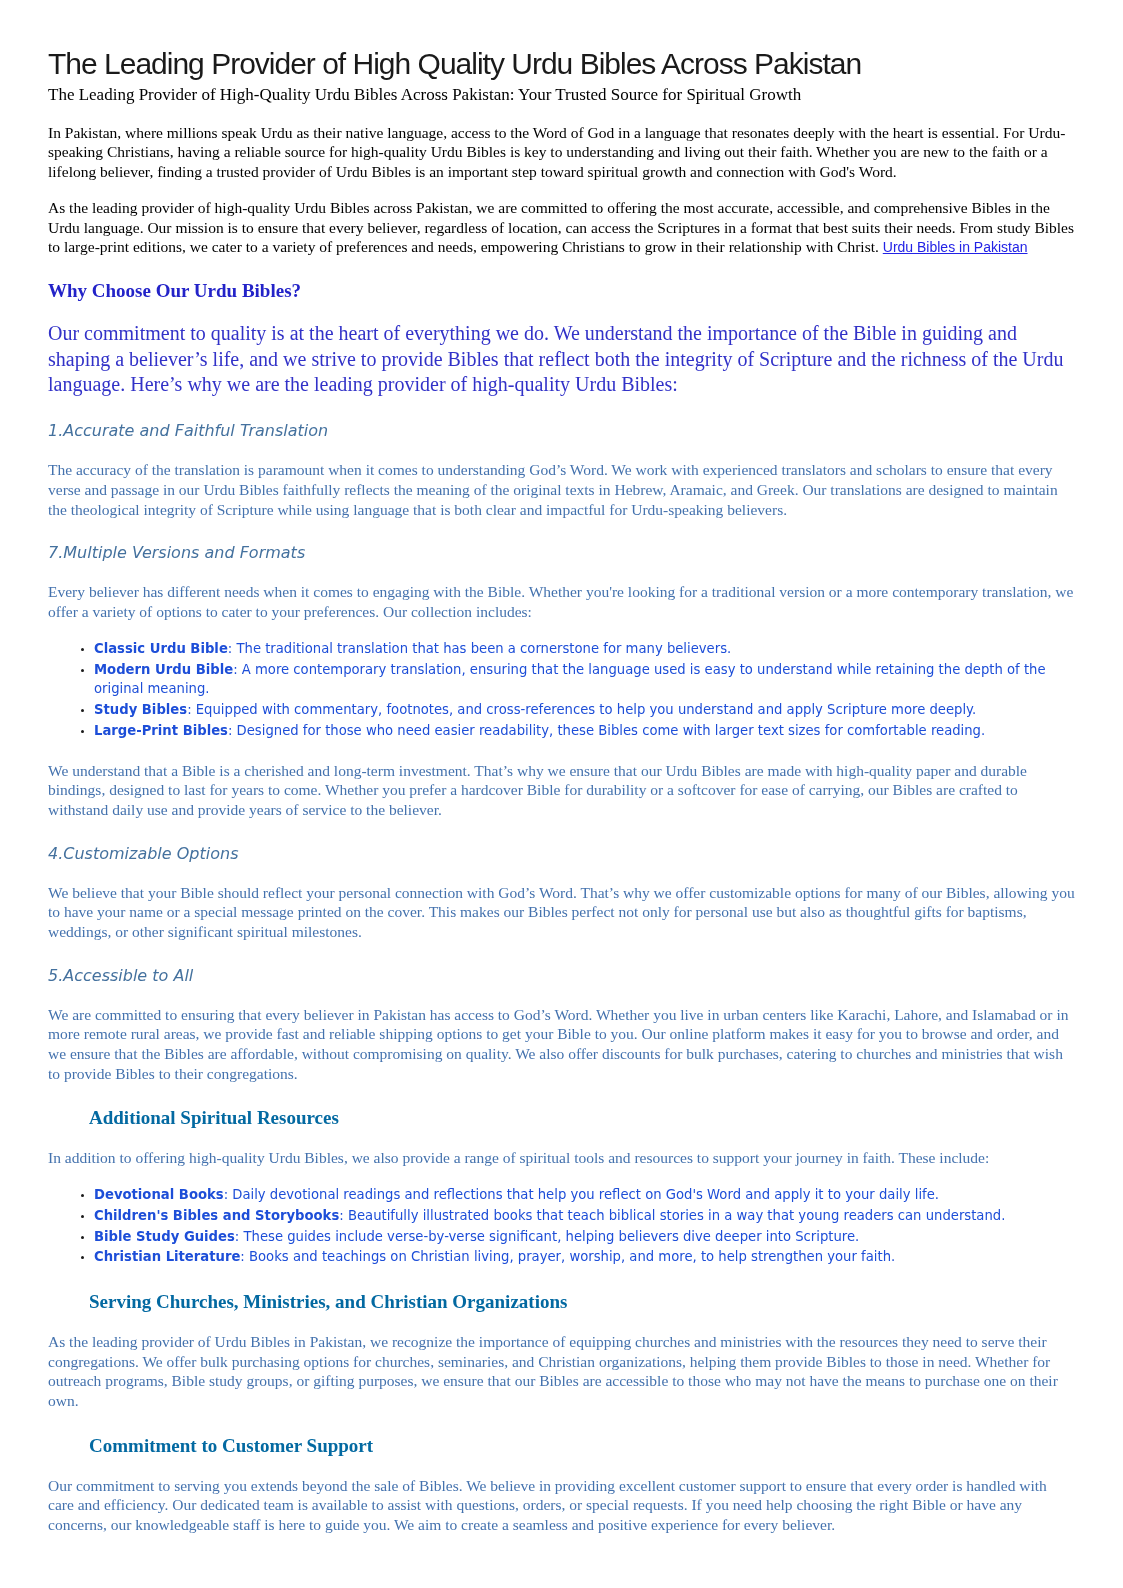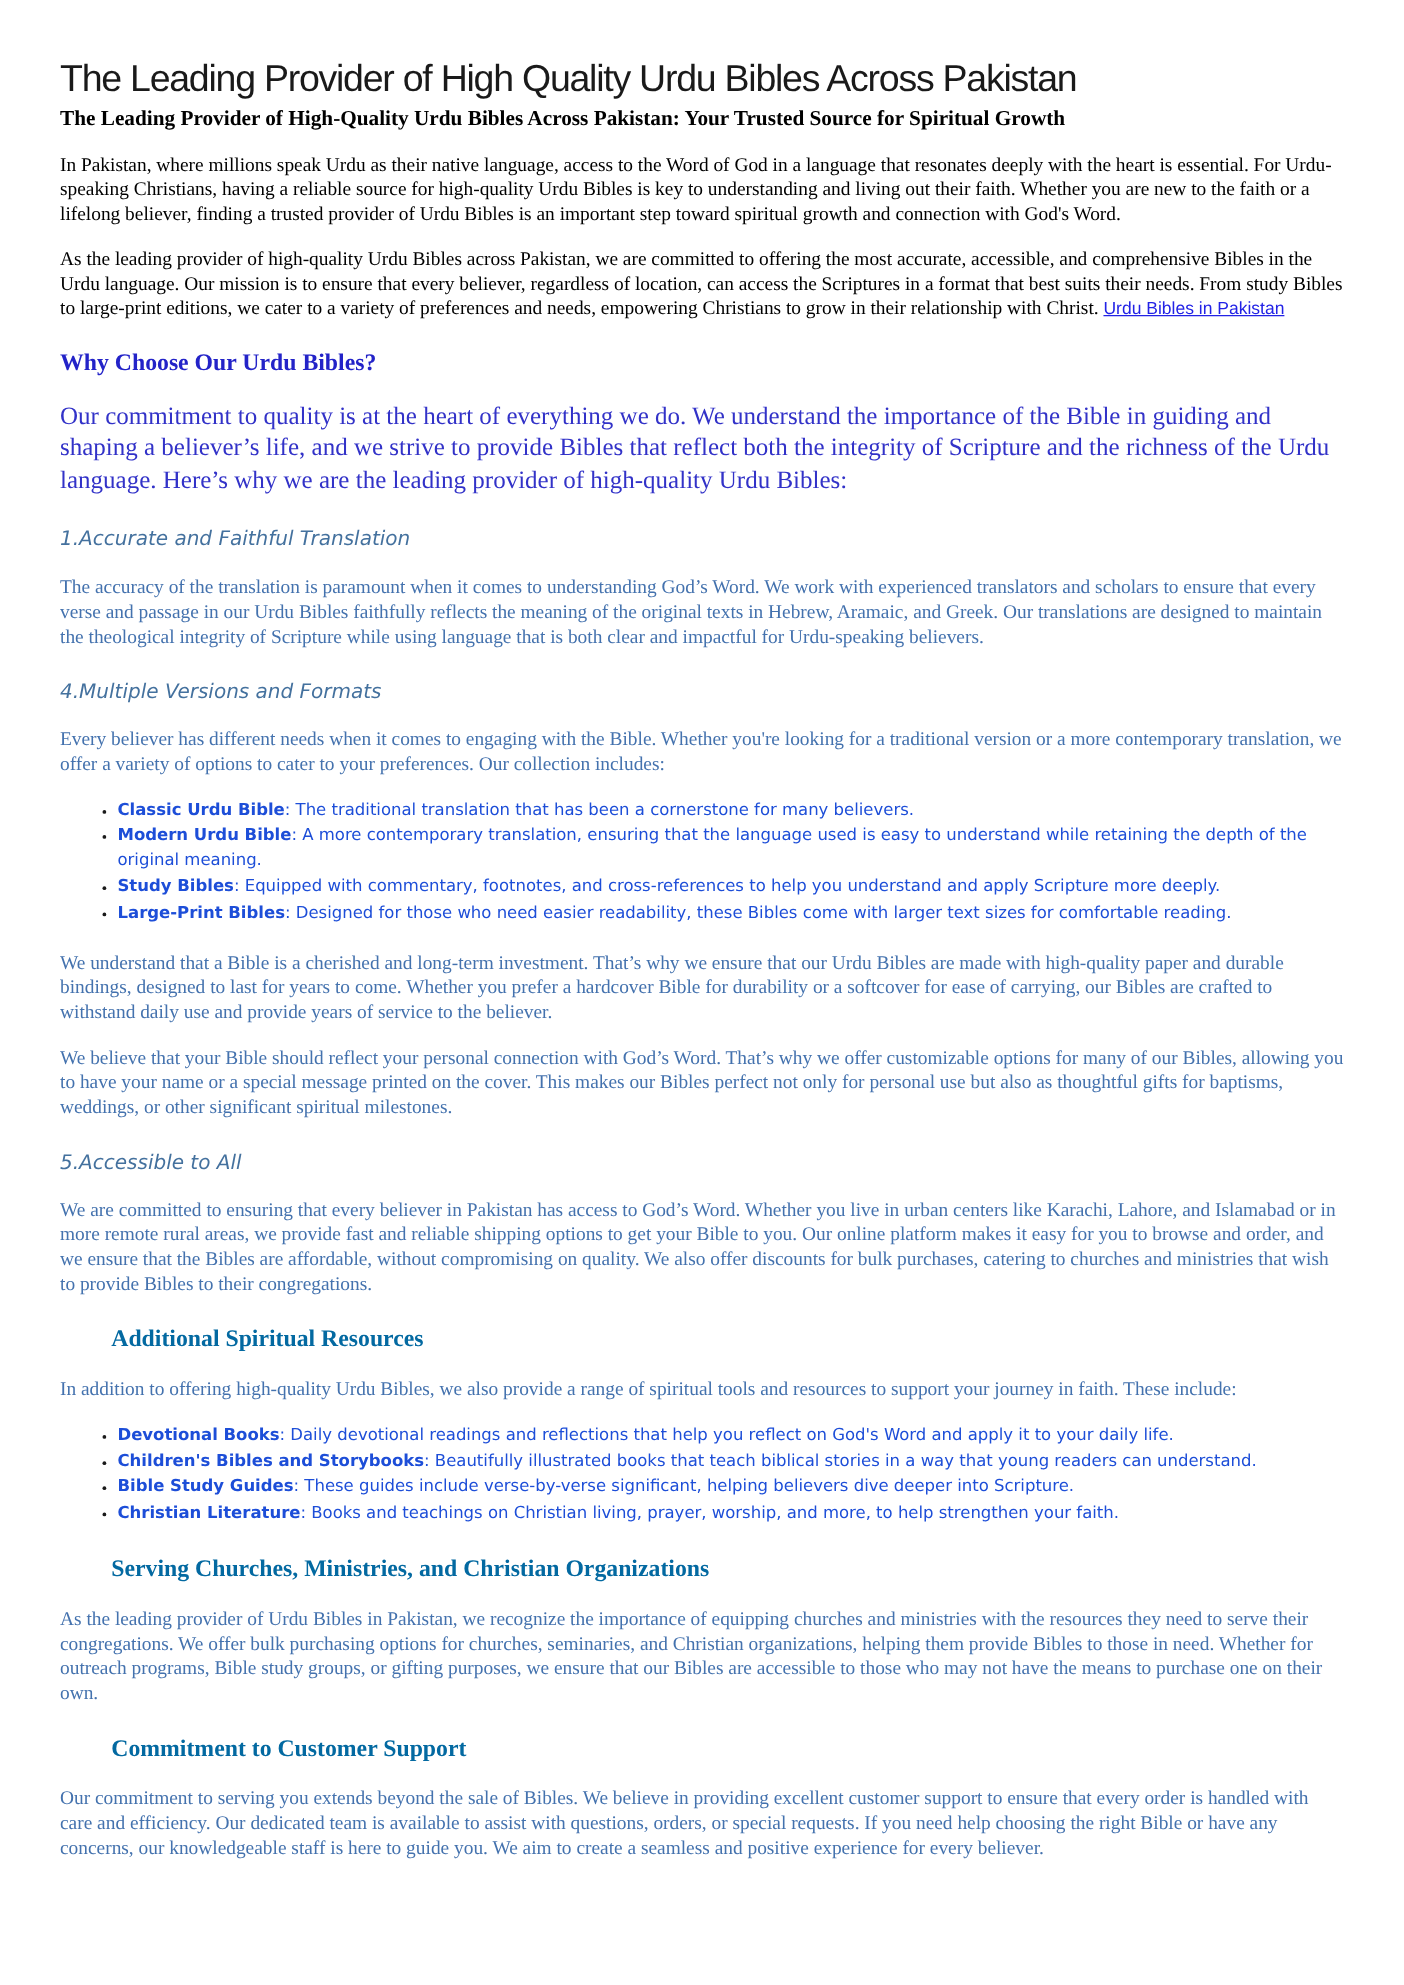--- a/index.html
+++ b/index.html
@@ -21,21 +21,21 @@
     margin: 0;
     font-family: "Liberation Sans", sans-serif;
     font-weight: 400;
     font-size: 30px;
     line-height: 1.2;
     letter-spacing: -1px;
     color: #1a1a1a;
   }
   p.doc-subtitle {
     margin: 3px 0 18px 0;
-    font-weight: bold;
+    font-weight: normal;
     font-size: 17px;
     color: #000000;
   }
   p.body-black {
     margin: 0 0 17px 0;
     font-size: 15.5px;
     line-height: 1.25;
     color: #000000;
   }
   a.inline-link {
@@ -99,32 +99,33 @@
   <p class="body-black">In Pakistan, where millions speak Urdu as their native language, access to the Word of God in a language that resonates deeply with the heart is essential. For Urdu-speaking Christians, having a reliable source for high-quality Urdu Bibles is key to understanding and living out their faith. Whether you are new to the faith or a lifelong believer, finding a trusted provider of Urdu Bibles is an important step toward spiritual growth and connection with God's Word.</p>
 
   <p class="body-black"><span>As the leading provider of high-quality Urdu Bibles across Pakistan, we are committed to offering the most accurate, accessible, and comprehensive Bibles in the Urdu language. Our mission is to ensure that every believer, regardless of location, can access the Scriptures in a format that best suits their needs. From study Bibles to large-print editions, we cater to a variety of preferences and needs, empowering Christians to grow in their relationship with Christ.</span> <a href="#" class="inline-link">Urdu Bibles in Pakistan</a></p>
 
   <h2 class="sect indigo">Why Choose Our Urdu Bibles?</h2>
   <p class="body-indigo">Our commitment to quality is at the heart of everything we do. We understand the importance of the Bible in guiding and shaping a believer’s life, and we strive to provide Bibles that reflect both the integrity of Scripture and the richness of the Urdu language. Here’s why we are the leading provider of high-quality Urdu Bibles:</p>
 
   <h3 class="numbered">1.Accurate and Faithful Translation</h3>
   <p class="body-steel">The accuracy of the translation is paramount when it comes to understanding God’s Word. We work with experienced translators and scholars to ensure that every verse and passage in our Urdu Bibles faithfully reflects the meaning of the original texts in Hebrew, Aramaic, and Greek. Our translations are designed to maintain the theological integrity of Scripture while using language that is both clear and impactful for Urdu-speaking believers.</p>
 
-  <h3 class="numbered">4.Multiple Versions and Formats</h3>
+  <h3 class="numbered">7.Multiple Versions and Formats</h3>
   <p class="body-steel">Every believer has different needs when it comes to engaging with the Bible. Whether you're looking for a traditional version or a more contemporary translation, we offer a variety of options to cater to your preferences. Our collection includes:</p>
 
   <ul class="blue-list">
     <li><span class="b">Classic Urdu Bible</span><span>: The traditional translation that has been a cornerstone for many believers.</span></li>
     <li><span class="b">Modern Urdu Bible</span><span>: A more contemporary translation, ensuring that the language used is easy to understand while retaining the depth of the original meaning.</span></li>
     <li><span class="b">Study Bibles</span><span>: Equipped with commentary, footnotes, and cross-references to help you understand and apply Scripture more deeply.</span></li>
     <li><span class="b">Large-Print Bibles</span><span>: Designed for those who need easier readability, these Bibles come with larger text sizes for comfortable reading.</span></li>
   </ul>
 
   <p class="body-steel">We understand that a Bible is a cherished and long-term investment. That’s why we ensure that our Urdu Bibles are made with high-quality paper and durable bindings, designed to last for years to come. Whether you prefer a hardcover Bible for durability or a softcover for ease of carrying, our Bibles are crafted to withstand daily use and provide years of service to the believer.</p>
 
+  <h3 class="numbered">4.Customizable Options</h3>
   <p class="body-steel">We believe that your Bible should reflect your personal connection with God’s Word. That’s why we offer customizable options for many of our Bibles, allowing you to have your name or a special message printed on the cover. This makes our Bibles perfect not only for personal use but also as thoughtful gifts for baptisms, weddings, or other significant spiritual milestones.</p>
 
   <h3 class="numbered">5.Accessible to All</h3>
   <p class="body-steel">We are committed to ensuring that every believer in Pakistan has access to God’s Word. Whether you live in urban centers like Karachi, Lahore, and Islamabad or in more remote rural areas, we provide fast and reliable shipping options to get your Bible to you. Our online platform makes it easy for you to browse and order, and we ensure that the Bibles are affordable, without compromising on quality. We also offer discounts for bulk purchases, catering to churches and ministries that wish to provide Bibles to their congregations.</p>
 
   <h2 class="sect steel">Additional Spiritual Resources</h2>
   <p class="body-steel">In addition to offering high-quality Urdu Bibles, we also provide a range of spiritual tools and resources to support your journey in faith. These include:</p>
 
   <ul class="blue-list">
     <li><span class="b">Devotional Books</span><span>: Daily devotional readings and reflections that help you reflect on God's Word and apply it to your daily life.</span></li>

